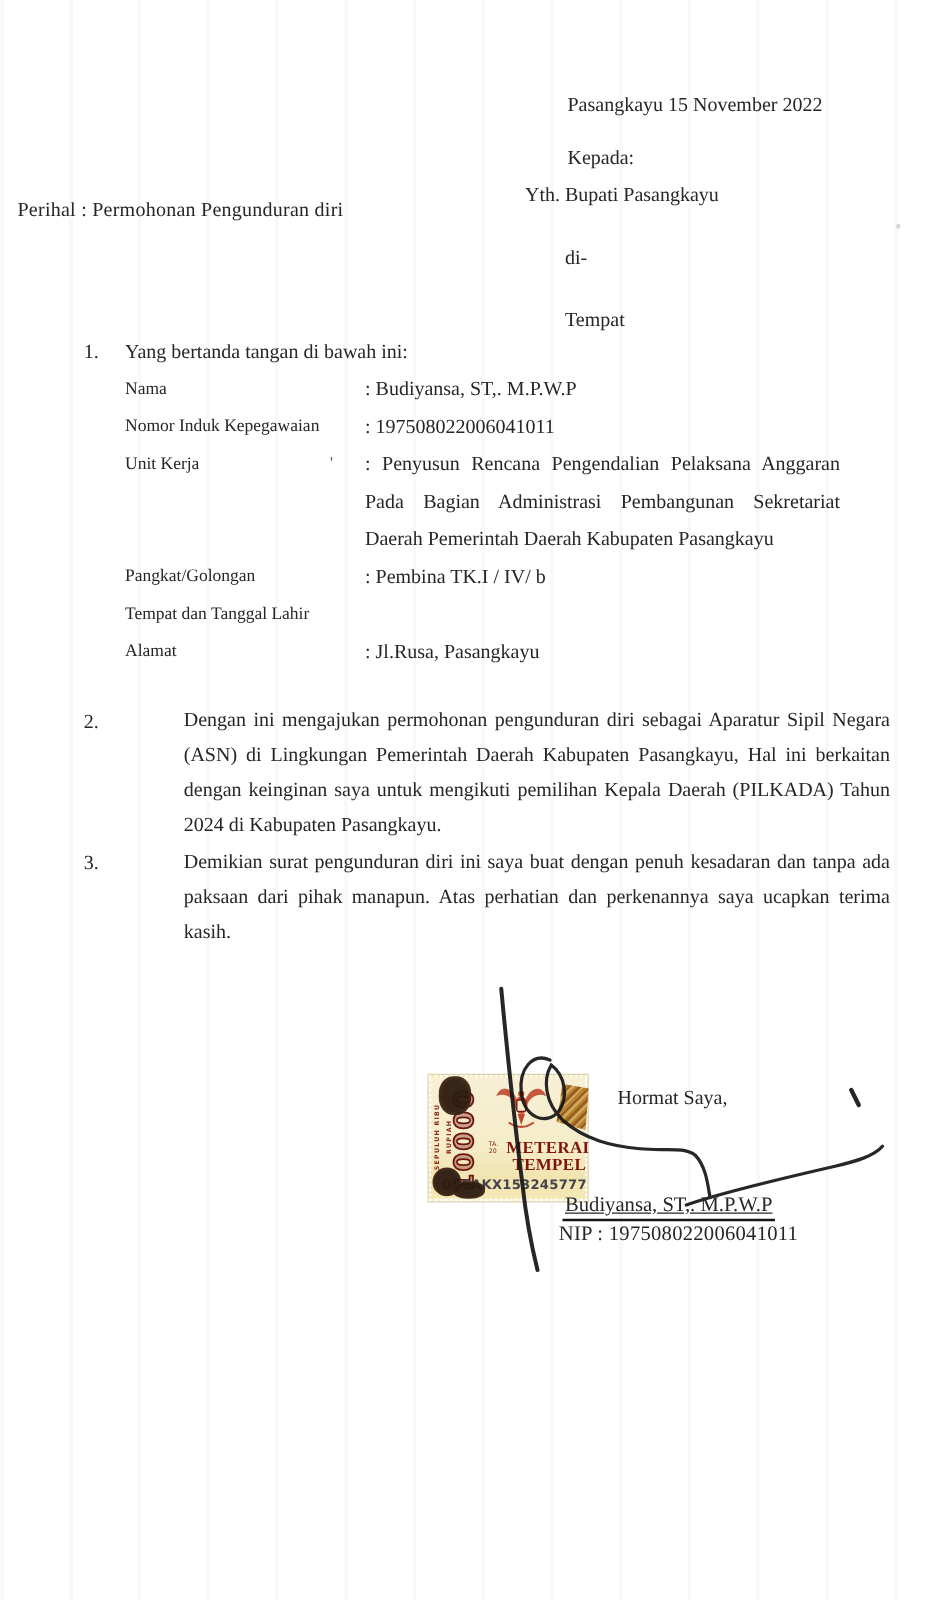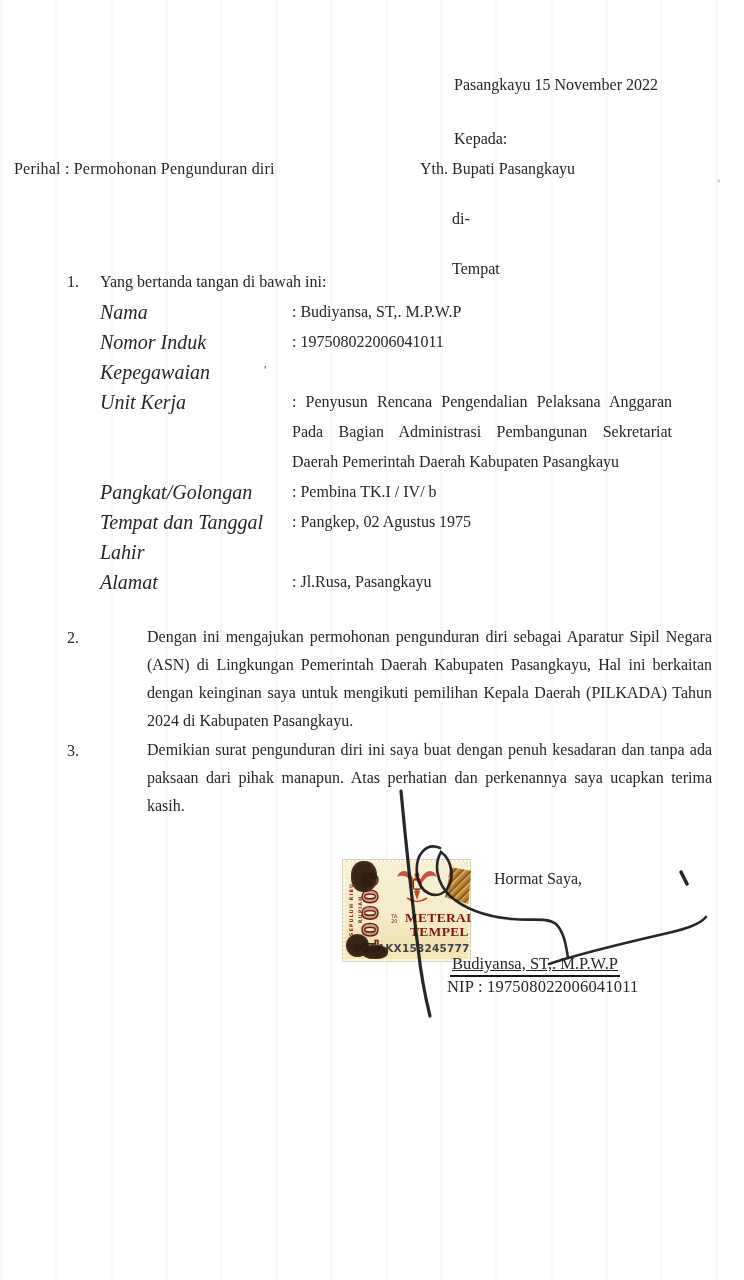--- a/index.html
+++ b/index.html
@@ -18,33 +18,33 @@
   
   .edge-line{
     left:730px;top:0;width:5px;height:897px;
     background:linear-gradient(90deg,#cdd0d1,#a9adb0 40%,#c2c5c6);
     border-radius:2px;
   }
   .speck{left:717px;top:179px;width:4px;height:4px;border-radius:50%;
     background:#b9b9b9;opacity:.6;}
   
   .date{left:454px;top:70px;}
-  .recipient{left:420px;top:124px;}
+  .recipient{left:420px;top:112px;}
   .recipient div{font-size:16px;line-height:30px;white-space:nowrap;}
   .r-ind34{padding-left:34px;}
   .r-ind32{padding-left:32px;margin-top:20px;}
   .subject{left:14px;top:154px;letter-spacing:.2px;}
   
   .body{left:67px;top:267px;width:608px;}
   .item{display:flex;margin:0;}
   .item .num{width:33px;flex:none;font-size:16px;line-height:30px;}
   .item .content{flex:1;}
   .intro{font-size:16px;line-height:30px;}
   .frow{display:flex;}
-  .frow .lbl{width:192px;flex:none;font-size:20px;line-height:30px;font-style:italic;}
+  .frow .lbl{width:192px;flex:none;font-size:14px;line-height:30px;}
   .frow .val{width:383px;font-size:16px;line-height:30px;}
   .frow .val.wrap{white-space:normal;width:380px;text-align:justify;}
   .para{font-size:16px;line-height:28px;text-align:justify;width:565px;margin-left:47px;}
   .item2{margin-top:26px;}
   .item3{margin-top:1px;}
   .tick{left:264px;top:362px;font-size:13px;color:#555;}
   
   .hormat{left:494px;top:864px;}
   .sig-name{left:450px;top:953px;font-size:16.5px;line-height:22px;
     border-bottom:2px solid #161616;padding:0 2px 0 2px;text-decoration:underline;}
@@ -130,21 +130,20 @@
         <div class="frow">
           <div class="lbl">Unit Kerja</div>
           <div class="val wrap">: Penyusun Rencana Pengendalian Pelaksana Anggaran Pada Bagian Administrasi Pembangunan Sekretariat Daerah Pemerintah Daerah Kabupaten Pasangkayu</div>
         </div>
         <div class="frow">
           <div class="lbl">Pangkat/Golongan</div>
           <div class="val">: Pembina TK.I / IV/ b</div>
         </div>
         <div class="frow">
           <div class="lbl">Tempat dan Tanggal Lahir</div>
-          <div class="val">: Pangkep, 02 Agustus 1975</div>
         </div>
         <div class="frow">
           <div class="lbl">Alamat</div>
           <div class="val">: Jl.Rusa, Pasangkayu</div>
         </div>
       </div>
     </div>
 
     <div class="item item2">
       <div class="num">2.</div>

